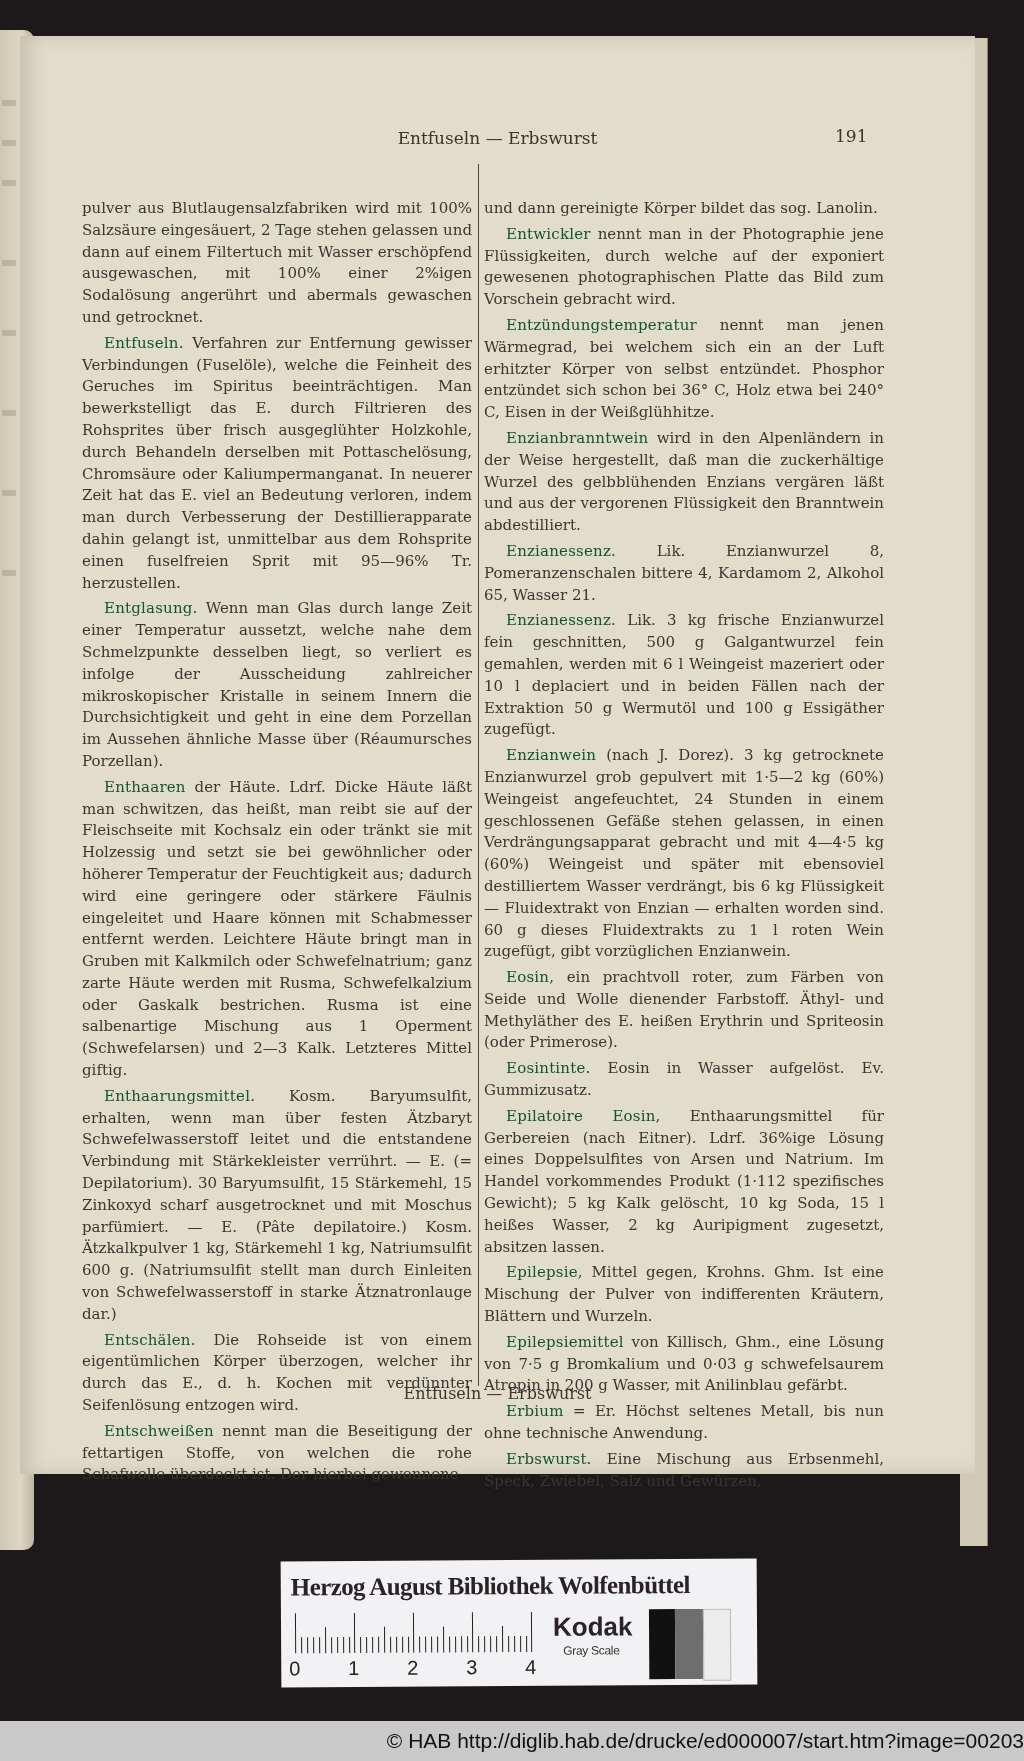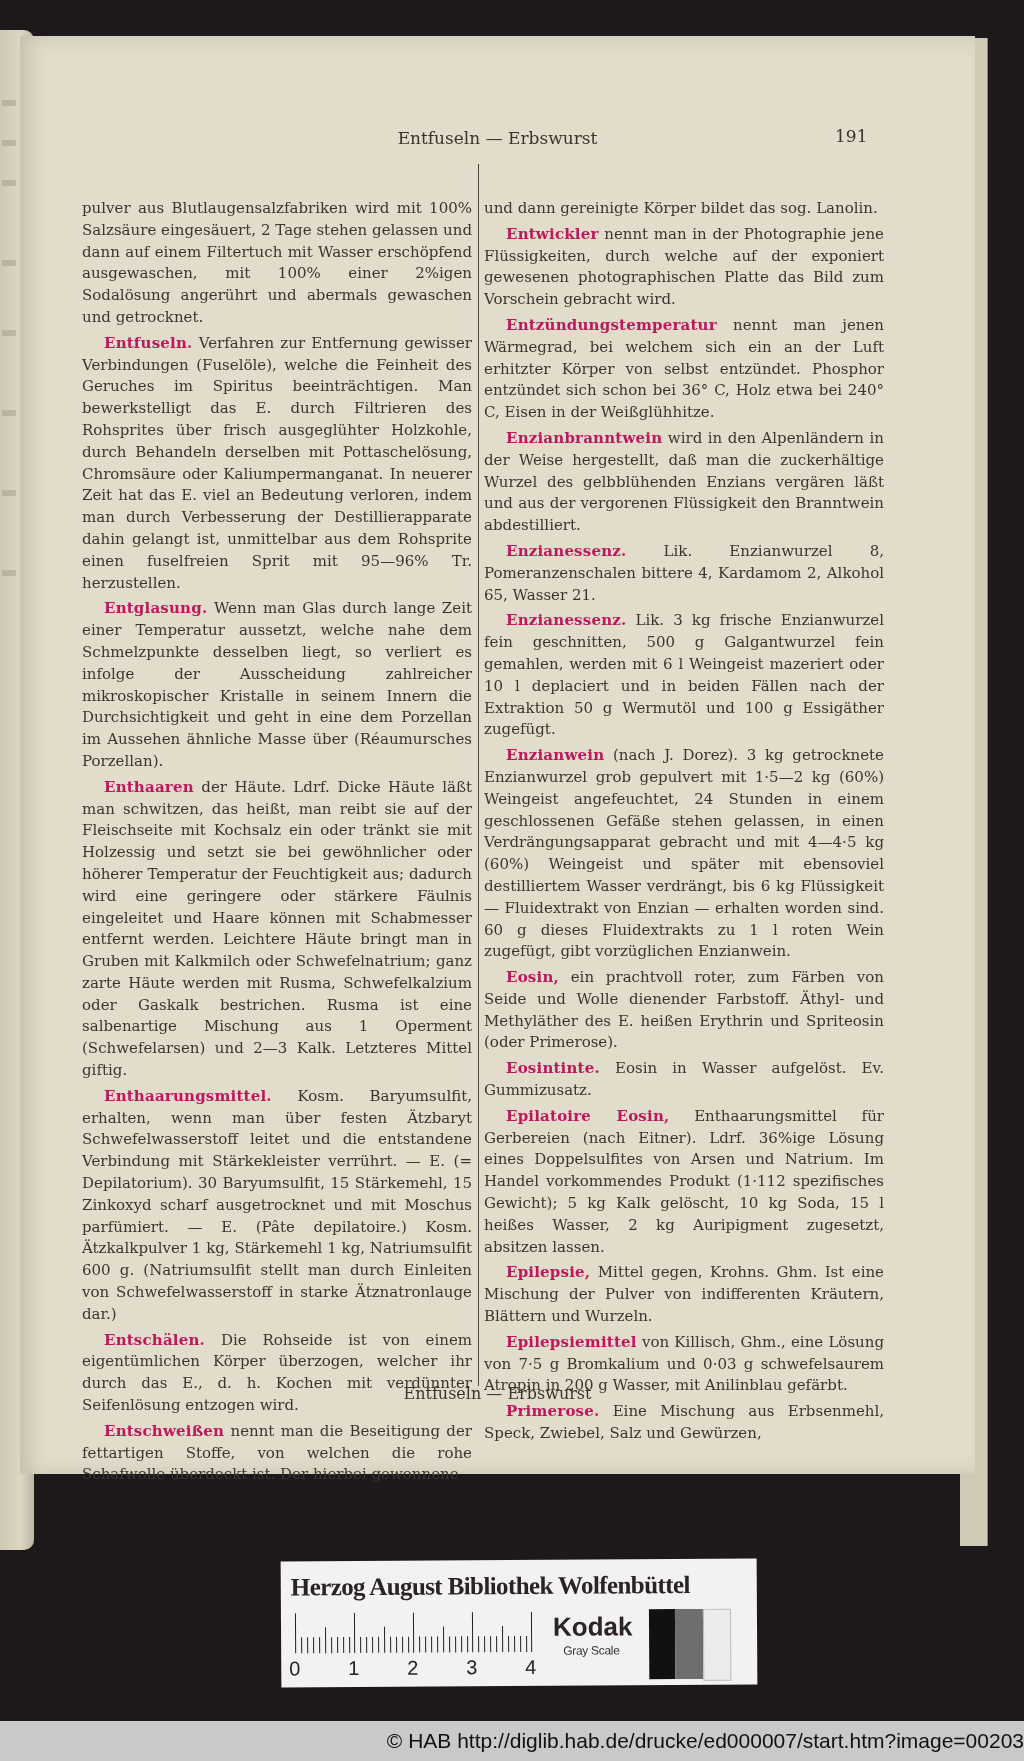--- a/index.html
+++ b/index.html
@@ -10,21 +10,21 @@
   .page-edge{position:absolute;left:960px;top:38px;width:27px;height:1508px;background:#cfc9b5;border-right:1px solid #8d8776;}
   .page{position:absolute;left:20px;top:36px;width:955px;height:1438px;background:#e2dccb;box-shadow:inset 10px 0 18px rgba(120,110,90,.25);}
   .header{position:absolute;top:92px;left:0;width:100%;text-align:center;font-size:17px;color:#3a342e;}
   .page-no{position:absolute;top:90px;left:815px;font-size:17px;color:#3a342e;}
   .col{position:absolute;top:124px;width:390px;font-size:15px;line-height:21.8px;color:#3b3530;text-align:justify;margin-top:38px;}
   .col-left{left:62px;}
   .col-right{left:464px;width:400px;}
   .rule{position:absolute;left:458px;top:128px;width:1px;height:1222px;background:#4a433b;}
   .entry{margin:0 0 4px 0;text-indent:22px;}
   .entry.cont{text-indent:0;}
-  .term{font-weight:bold;color:#be185d;letter-spacing:.2px;}
+  .term{font-weight:normal;color:#14532d;letter-spacing:.2px;}
   .footer{position:absolute;top:1348px;left:0;width:100%;text-align:center;font-size:16px;color:#3a342e;}
   .card{position:absolute;left:281px;top:1560px;width:476px;height:126px;background:#f2f2f4;transform:rotate(-.35deg);}
   .card-title{position:absolute;left:10px;top:12px;font-family:"Liberation Serif",serif;font-weight:bold;font-size:25px;letter-spacing:-.6px;color:#2a2226;white-space:nowrap;}
   .ruler{position:absolute;left:14px;top:52px;width:236px;height:40px;}
   .tick{position:absolute;bottom:0;width:1px;background:#222;}
   .ruler-labels{position:absolute;left:8px;top:96px;width:260px;height:24px;}
   .ruler-labels span{position:absolute;font-family:"Liberation Sans",sans-serif;font-size:20px;color:#222;}
   .kodak{position:absolute;left:272px;top:52px;font-family:"Liberation Sans",sans-serif;font-weight:bold;font-size:26px;color:#2b2328;}
   .gray-scale-label{position:absolute;left:282px;top:84px;font-family:"Liberation Sans",sans-serif;font-size:12px;color:#333;letter-spacing:-.3px;}
   .swatch{position:absolute;top:50px;height:70px;}
@@ -68,21 +68,22 @@
       <p class="entry"><span class="term">Entzündungstemperatur</span> <span>nennt man jenen Wärmegrad, bei welchem sich ein an der Luft erhitzter Körper von selbst entzündet. Phosphor entzündet sich schon bei 36° C, Holz etwa bei 240° C, Eisen in der Weißglühhitze.</span></p>
       <p class="entry"><span class="term">Enzianbranntwein</span> <span>wird in den Alpenländern in der Weise hergestellt, daß man die zuckerhältige Wurzel des gelbblühenden Enzians vergären läßt und aus der vergorenen Flüssigkeit den Branntwein abdestilliert.</span></p>
       <p class="entry"><span class="term">Enzianessenz.</span> <span>Lik. Enzianwurzel 8, Pomeranzenschalen bittere 4, Kardamom 2, Alkohol 65, Wasser 21.</span></p>
       <p class="entry"><span class="term">Enzianessenz.</span> <span>Lik. 3 kg frische Enzianwurzel fein geschnitten, 500 g Galgantwurzel fein gemahlen, werden mit 6 l Weingeist mazeriert oder 10 l deplaciert und in beiden Fällen nach der Extraktion 50 g Wermutöl und 100 g Essigäther zugefügt.</span></p>
       <p class="entry"><span class="term">Enzianwein</span> <span>(nach J. Dorez). 3 kg getrocknete Enzianwurzel grob gepulvert mit 1·5—2 kg (60%) Weingeist angefeuchtet, 24 Stunden in einem geschlossenen Gefäße stehen gelassen, in einen Verdrängungsapparat gebracht und mit 4—4·5 kg (60%) Weingeist und später mit ebensoviel destilliertem Wasser verdrängt, bis 6 kg Flüssigkeit — Fluidextrakt von Enzian — erhalten worden sind. 60 g dieses Fluidextrakts zu 1 l roten Wein zugefügt, gibt vorzüglichen Enzianwein.</span></p>
       <p class="entry"><span class="term">Eosin,</span> <span>ein prachtvoll roter, zum Färben von Seide und Wolle dienender Farbstoff. Äthyl- und Methyläther des E. heißen Erythrin und Spriteosin (oder Primerose).</span></p>
       <p class="entry"><span class="term">Eosintinte.</span> <span>Eosin in Wasser aufgelöst. Ev. Gummizusatz.</span></p>
       <p class="entry"><span class="term">Epilatoire Eosin,</span> <span>Enthaarungsmittel für Gerbereien (nach Eitner). Ldrf. 36%ige Lösung eines Doppelsulfites von Arsen und Natrium. Im Handel vorkommendes Produkt (1·112 spezifisches Gewicht); 5 kg Kalk gelöscht, 10 kg Soda, 15 l heißes Wasser, 2 kg Auripigment zugesetzt, absitzen lassen.</span></p>
       <p class="entry"><span class="term">Epilepsie,</span> <span>Mittel gegen, Krohns. Ghm. Ist eine Mischung der Pulver von indifferenten Kräutern, Blättern und Wurzeln.</span></p>
       <p class="entry"><span class="term">Epilepsiemittel</span> <span>von Killisch, Ghm., eine Lösung von 7·5 g Bromkalium und 0·03 g schwefelsaurem Atropin in 200 g Wasser, mit Anilinblau gefärbt.</span></p>
-      <p class="entry"><span class="term">Primerose.</span> <span>Eine Mischung aus Erbsenmehl, Speck, Zwiebel, Salz und Gewürzen,</span></p>
+      <p class="entry"><span class="term">Erbium</span> <span>= Er. Höchst seltenes Metall, bis nun ohne technische Anwendung.</span></p>
+      <p class="entry"><span class="term">Erbswurst.</span> <span>Eine Mischung aus Erbsenmehl, Speck, Zwiebel, Salz und Gewürzen,</span></p>
     </div>
 
     <div class="footer">Entfuseln — Erbswurst</div>
   </div>
 
   <div class="card">
     <div class="card-title">Herzog August Bibliothek Wolfenbüttel</div>
     <div class="ruler">
       <div class="tick" style="left:0;height:40px"></div>
       <div class="tick" style="left:6px;height:16px"></div>

